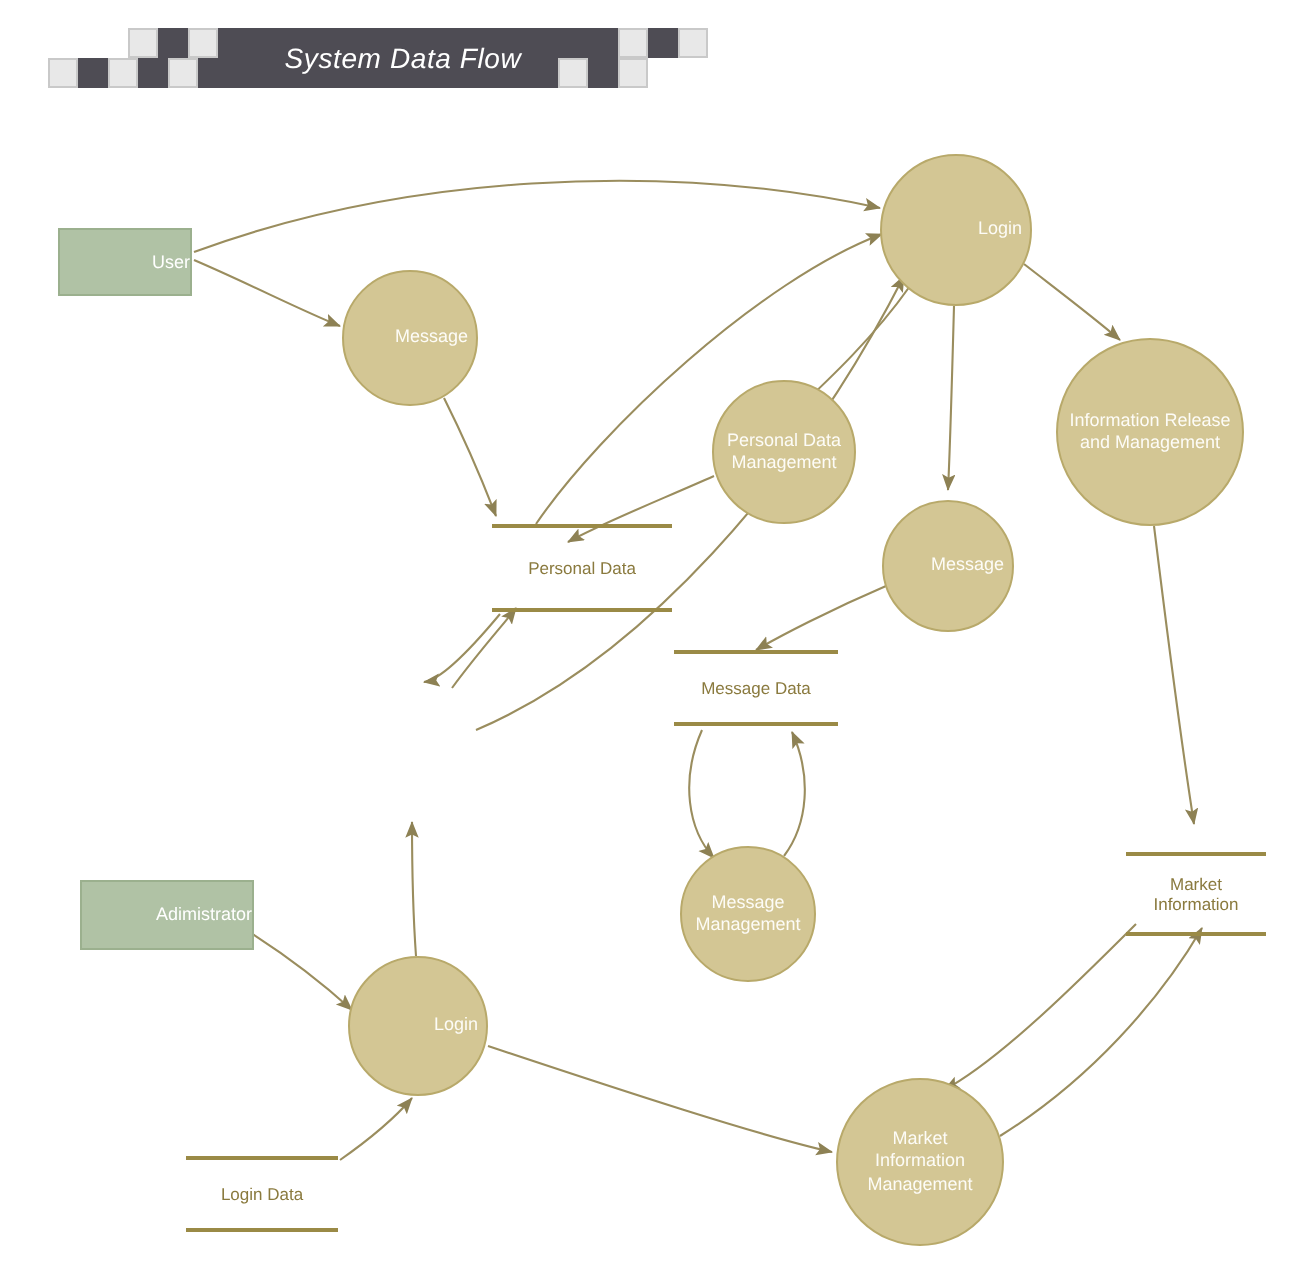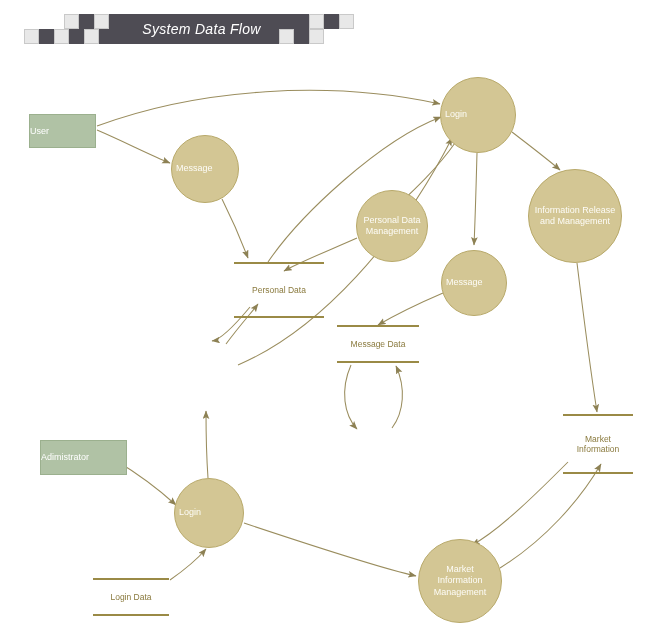--- a/index.html
+++ b/index.html
@@ -28,31 +28,31 @@
   }
   .chk{position:absolute;width:15px;height:15px;box-sizing:border-box;}
   .chk.l{background:#e8e8e8;border:1px solid #c9c9c9;}
   .chk.d{background:#4e4c54;}
 
   
   .entity{
     position:absolute;box-sizing:border-box;
     background:#b0c2a5;border:1px solid #9bb08e;
     color:#ffffff;font-size:9px;
-    display:flex;align-items:center;justify-content:flex-start;
+    display:flex;align-items:center;justify-content:flex-end;
     text-align:center;line-height:1.2;
   }
 
   
   .proc{
     position:absolute;box-sizing:border-box;
     background:#d3c694;border:1px solid #b8a96a;
     border-radius:50%;
     color:#fdfcf7;font-size:9px;
-    display:flex;align-items:center;justify-content:flex-start;
+    display:flex;align-items:center;justify-content:flex-end;
     text-align:center;line-height:1.25;
     padding:4px;
   }
 
   
   .store{position:absolute;}
   .store .ln{
     position:absolute;left:0;width:100%;height:2px;background:#9a8a46;
   }
   .store .ln.top{top:0;}
@@ -166,42 +166,45 @@
 
   <div class="proc" style="left:528px;top:169px;width:94px;height:94px;">
     <span>Information Release and Management</span>
   </div>
 
   <div class="proc" style="left:441px;top:250px;width:66px;height:66px;">
     <span>Message</span>
   </div>
 
 
+  <div class="proc" style="left:340px;top:423px;width:68px;height:68px;">
+    <span>Message Management</span>
+  </div>
 
   <div class="proc" style="left:174px;top:478px;width:70px;height:70px;">
     <span>Login</span>
   </div>
 
   <div class="proc" style="left:418px;top:539px;width:84px;height:84px;">
     <span>Market Information Management</span>
   </div>
 
-  <div class="store" style="left:234px;top:262px;width:90px;height:56px;">
+  <div class="store" style="left:246px;top:262px;width:90px;height:44px;">
     <div class="ln top"></div>
     <div class="lbl">Personal Data</div>
     <div class="ln bot"></div>
   </div>
 
   <div class="store" style="left:337px;top:325px;width:82px;height:38px;">
     <div class="ln top"></div>
     <div class="lbl">Message Data</div>
     <div class="ln bot"></div>
   </div>
 
-  <div class="store" style="left:563px;top:414px;width:70px;height:60px;">
+  <div class="store" style="left:563px;top:426px;width:70px;height:42px;">
     <div class="ln top"></div>
     <div class="lbl two">Market Information</div>
     <div class="ln bot"></div>
   </div>
 
   <div class="store" style="left:93px;top:578px;width:76px;height:38px;">
     <div class="ln top"></div>
     <div class="lbl">Login Data</div>
     <div class="ln bot"></div>
   </div>

